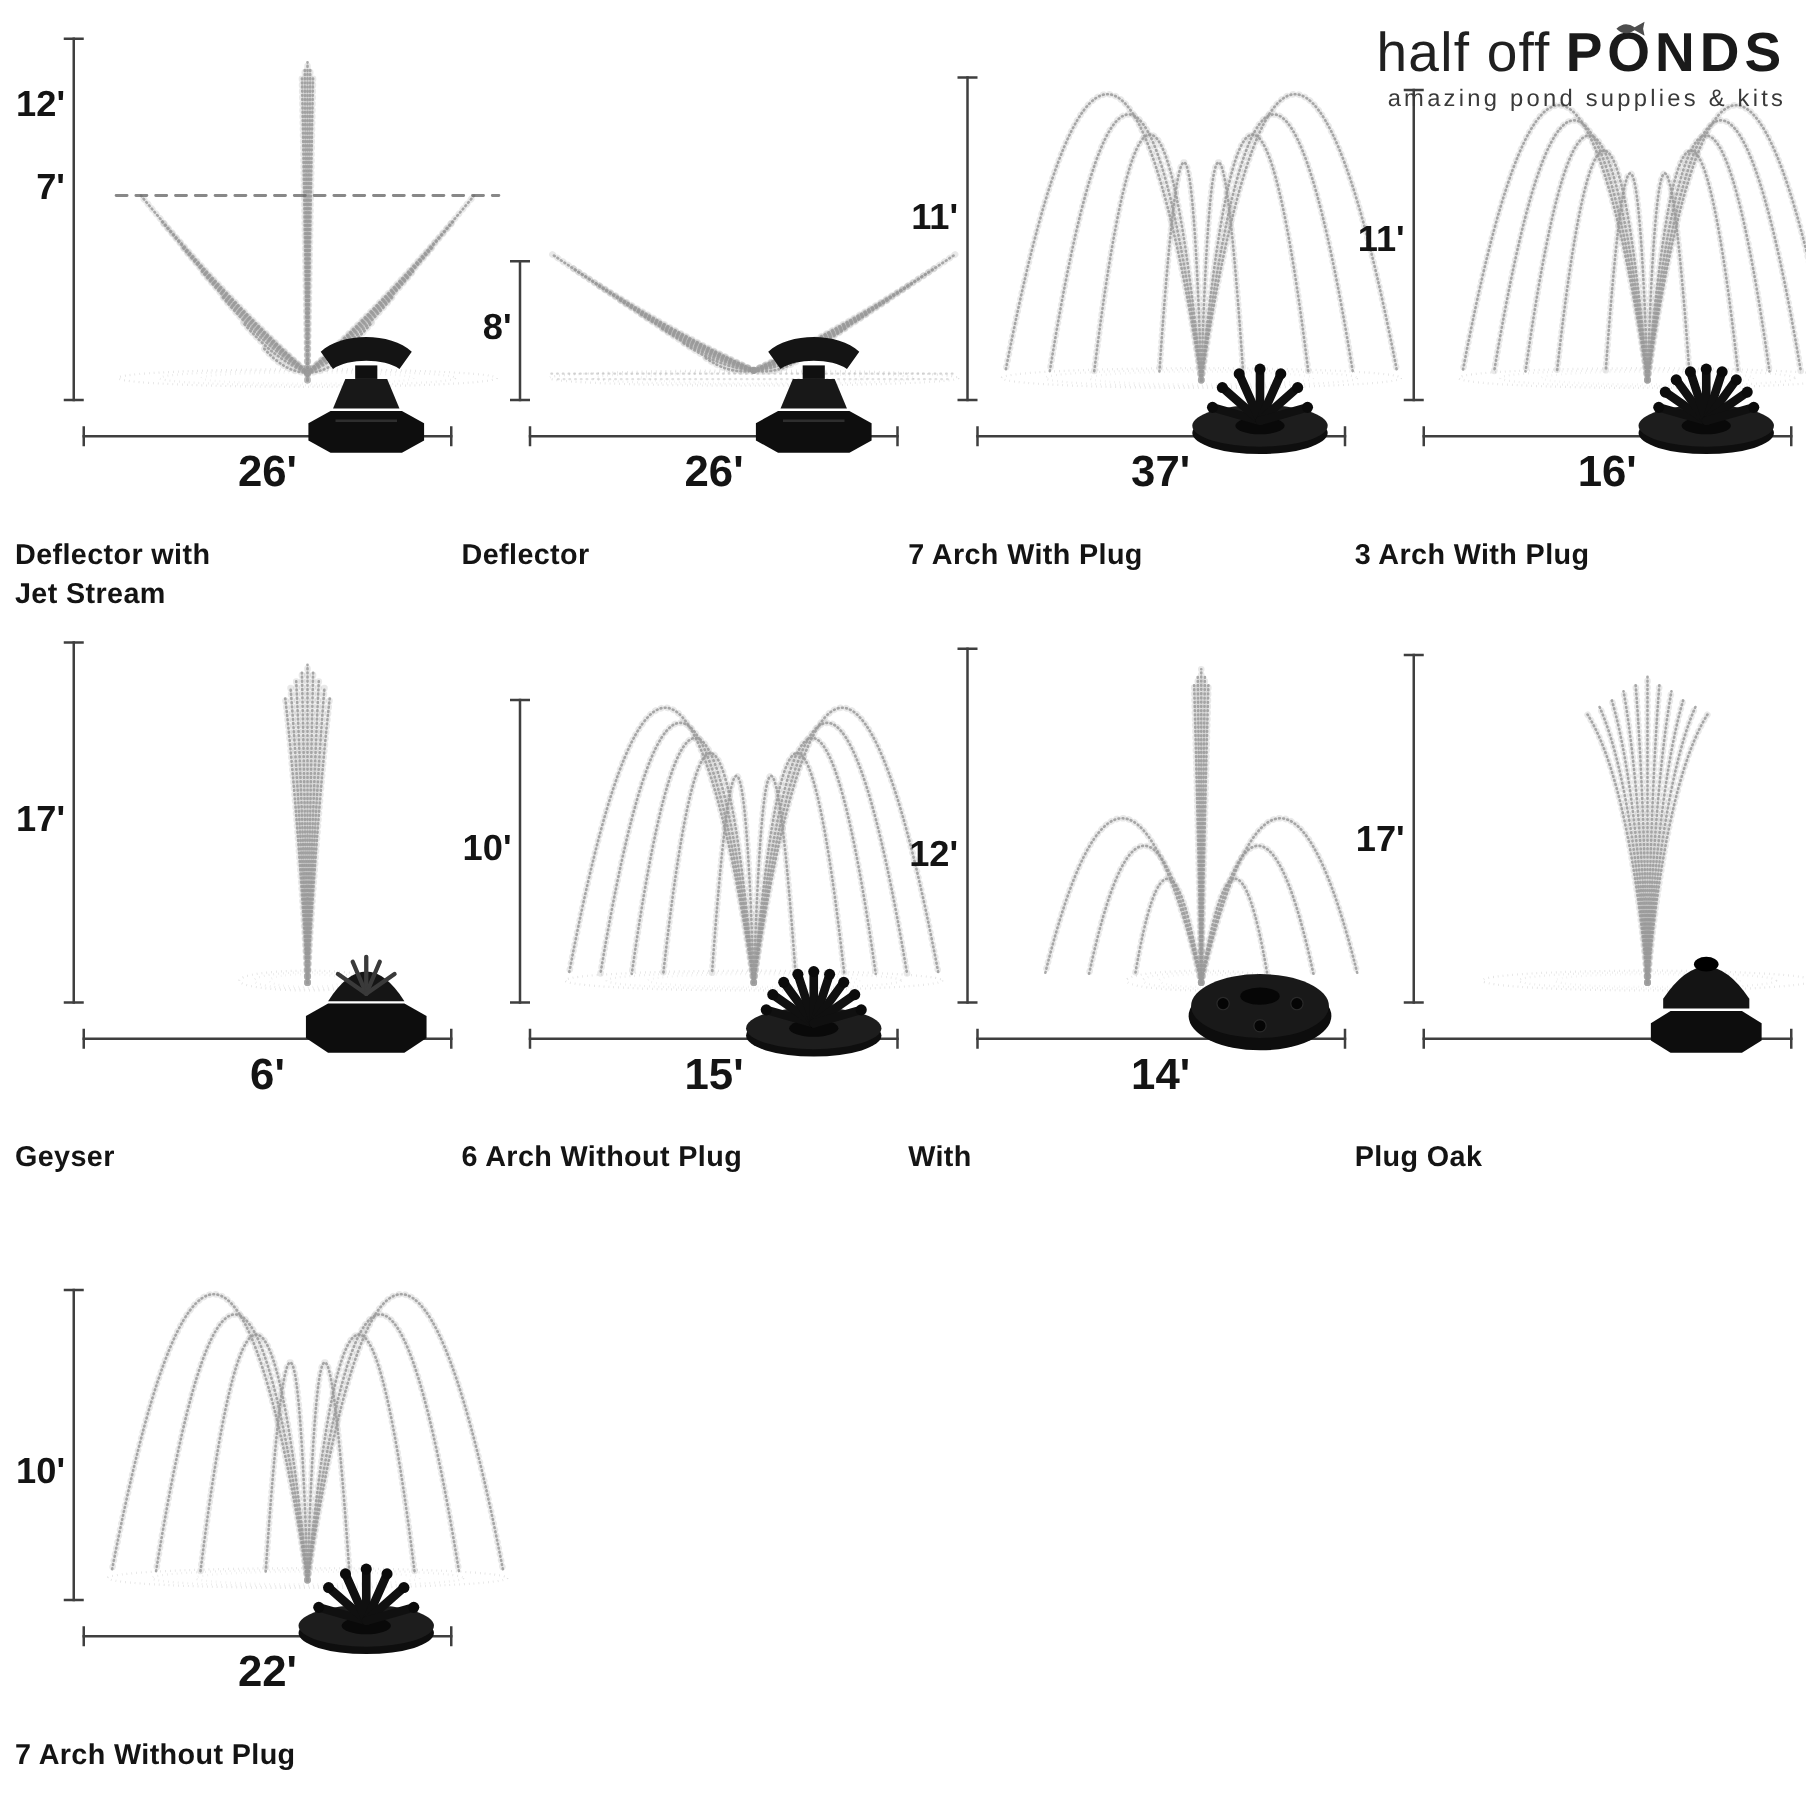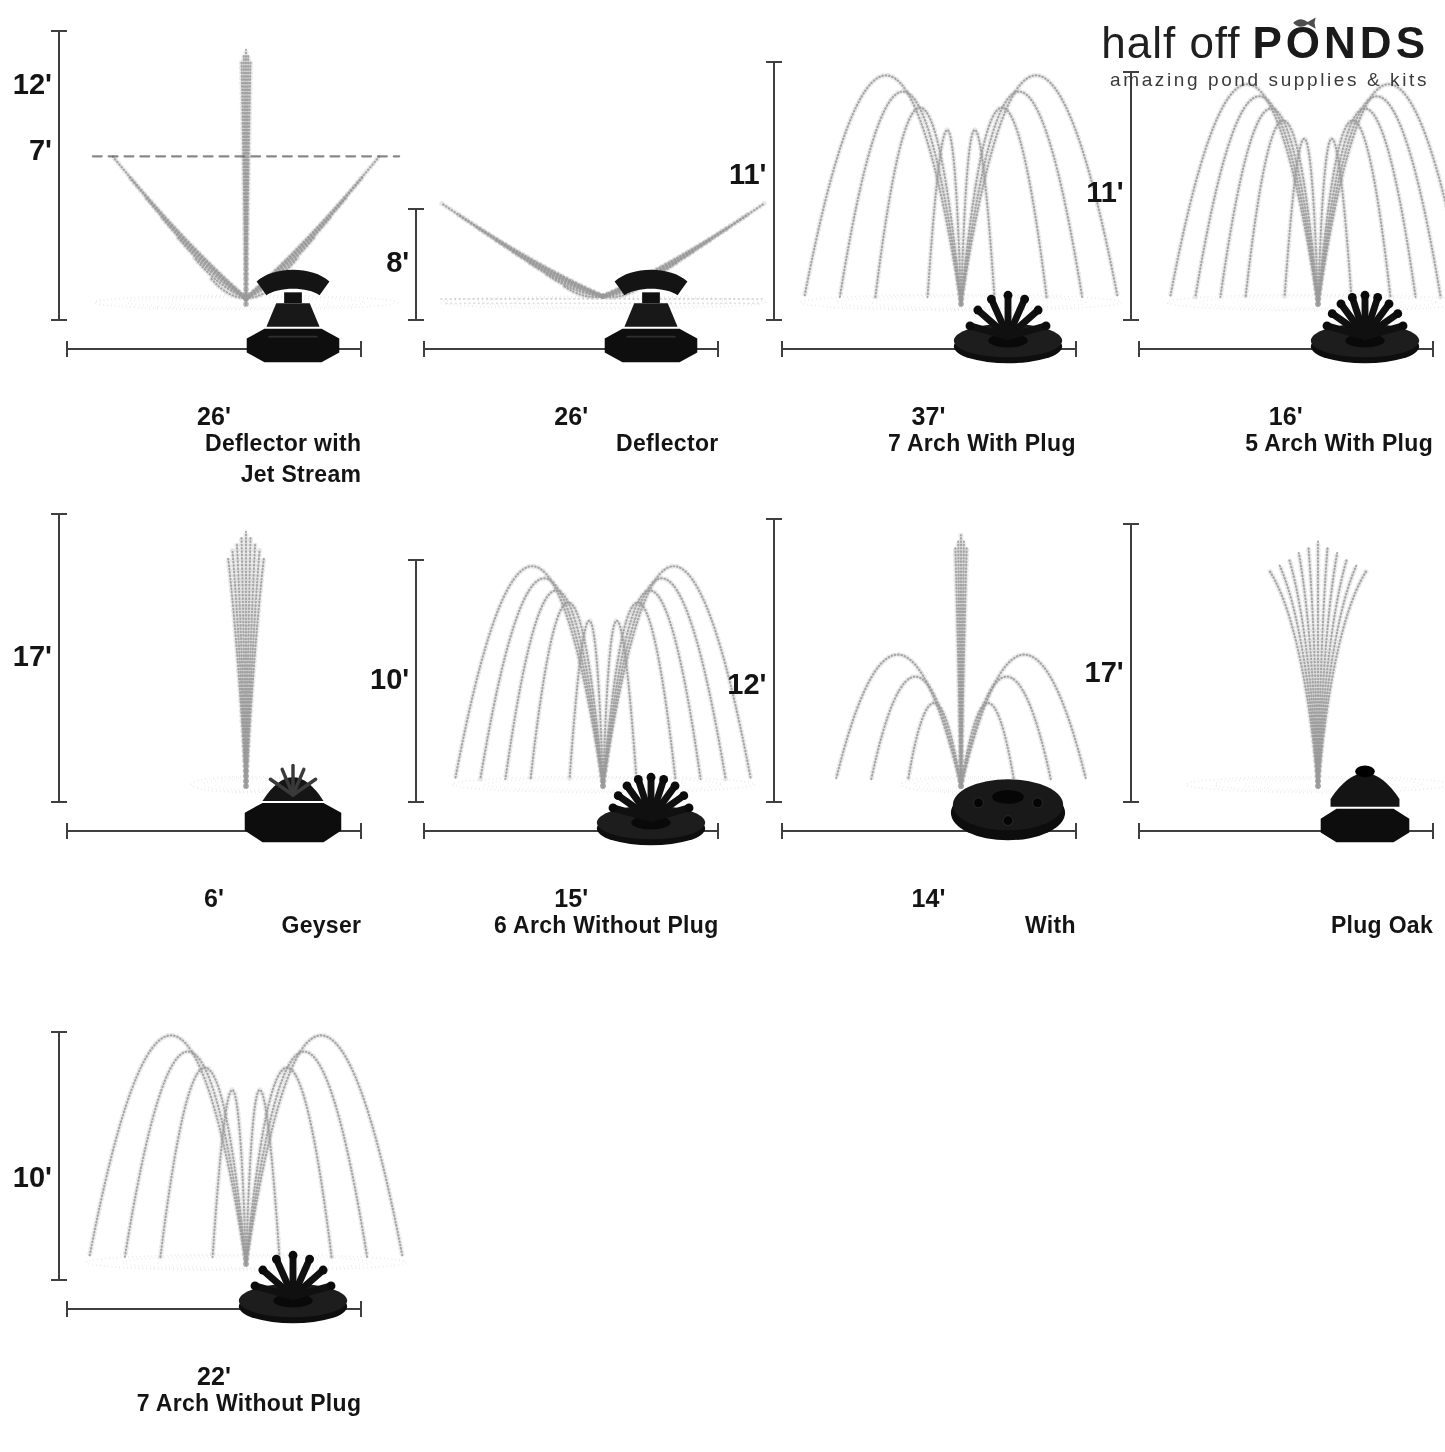--- a/index.html
+++ b/index.html
@@ -24,24 +24,24 @@
   .fig{position:relative;height:420px;}
   .spray{position:absolute;left:58px;top:10px;width:352px;height:330px;}
   
   .vdim{position:absolute;left:46px;width:2px;background:#3f3f3f;}
   .vdim::before,.vdim::after{content:'';position:absolute;left:-7px;width:16px;height:2px;background:#3f3f3f;}
   .vdim::before{top:0;} .vdim::after{bottom:0;}
   .vlabel{position:absolute;left:-10px;width:50px;text-align:right;font-size:29px;font-weight:700;color:#141414;}
   .hdim{position:absolute;left:54px;width:296px;top:342px;height:2px;background:#3f3f3f;}
   .hdim::before,.hdim::after{content:'';position:absolute;top:-7px;width:2px;height:16px;background:#3f3f3f;}
   .hdim::before{left:0;} .hdim::after{right:0;}
-  .wlabel{position:absolute;left:54px;width:296px;top:352px;text-align:center;font-size:25px;font-weight:700;color:#141414;margin-top:44px;}
+  .wlabel{position:absolute;left:54px;width:296px;top:352px;text-align:center;font-size:35px;font-weight:700;color:#141414;}
   .nozzle{position:absolute;right:4px;top:250px;width:128px;height:114px;}
   .nozzle svg{width:100%;height:100%;}
-  .name{margin:2px 0 0 0;text-align:right;font-size:23px;font-weight:700;letter-spacing:.3px;color:#141414;line-height:1.35;}
+  .name{margin:2px 0 0 0;text-align:left;font-size:23px;font-weight:700;letter-spacing:.3px;color:#141414;line-height:1.35;}
   .name span{display:block;}
 </style>
 </head>
 <body>
 
 <header class="logo">
   <div class="logo-row">
     <span class="lg1">half off</span><span class="lg2">PONDS</span>
     <svg class="fish" viewBox="0 0 24 12">
         <path d="M1 6 Q7 0 14 5 L21 1 L20 6 L21 11 L14 7 Q7 12 1 6 Z" fill="#4d4d4d"></path>
@@ -278,21 +278,21 @@
             <circle cx="77.9" cy="40.2" r="4.5" fill="#0b0b0b"></circle>
             <line x1="65" y1="80" x2="89.4" y2="46.7" stroke="#101010" stroke-width="7" stroke-linecap="round"></line>
             <circle cx="89.4" cy="46.7" r="4.5" fill="#0b0b0b"></circle>
             <line x1="65" y1="80" x2="98.3" y2="56.7" stroke="#101010" stroke-width="7" stroke-linecap="round"></line>
             <circle cx="98.3" cy="56.7" r="4.5" fill="#0b0b0b"></circle>
             <line x1="65" y1="80" x2="103.6" y2="69.1" stroke="#101010" stroke-width="7" stroke-linecap="round"></line>
             <circle cx="103.6" cy="69.1" r="4.5" fill="#0b0b0b"></circle>
           </svg></div>
     </div>
     <h3 class="name">
-        <span>5 Arch With Plug</span>
+        <span>3 Arch With Plug</span>
         <span></span>
       </h3>
   </section>
 
   <section class="cell">
     <div class="fig">
       <div class="vdim" style="top:25px;height:290px"></div>
       <div class="vlabel" style="top:152px">17'</div>
       <svg class="spray" viewBox="0 0 400 330">
           <ellipse cx="200" cy="303" rx="62.0" ry="9.0" fill="none" stroke="#b2b2b2" stroke-width="2" stroke-dasharray="0.6 3.8" opacity="0.45"></ellipse>

